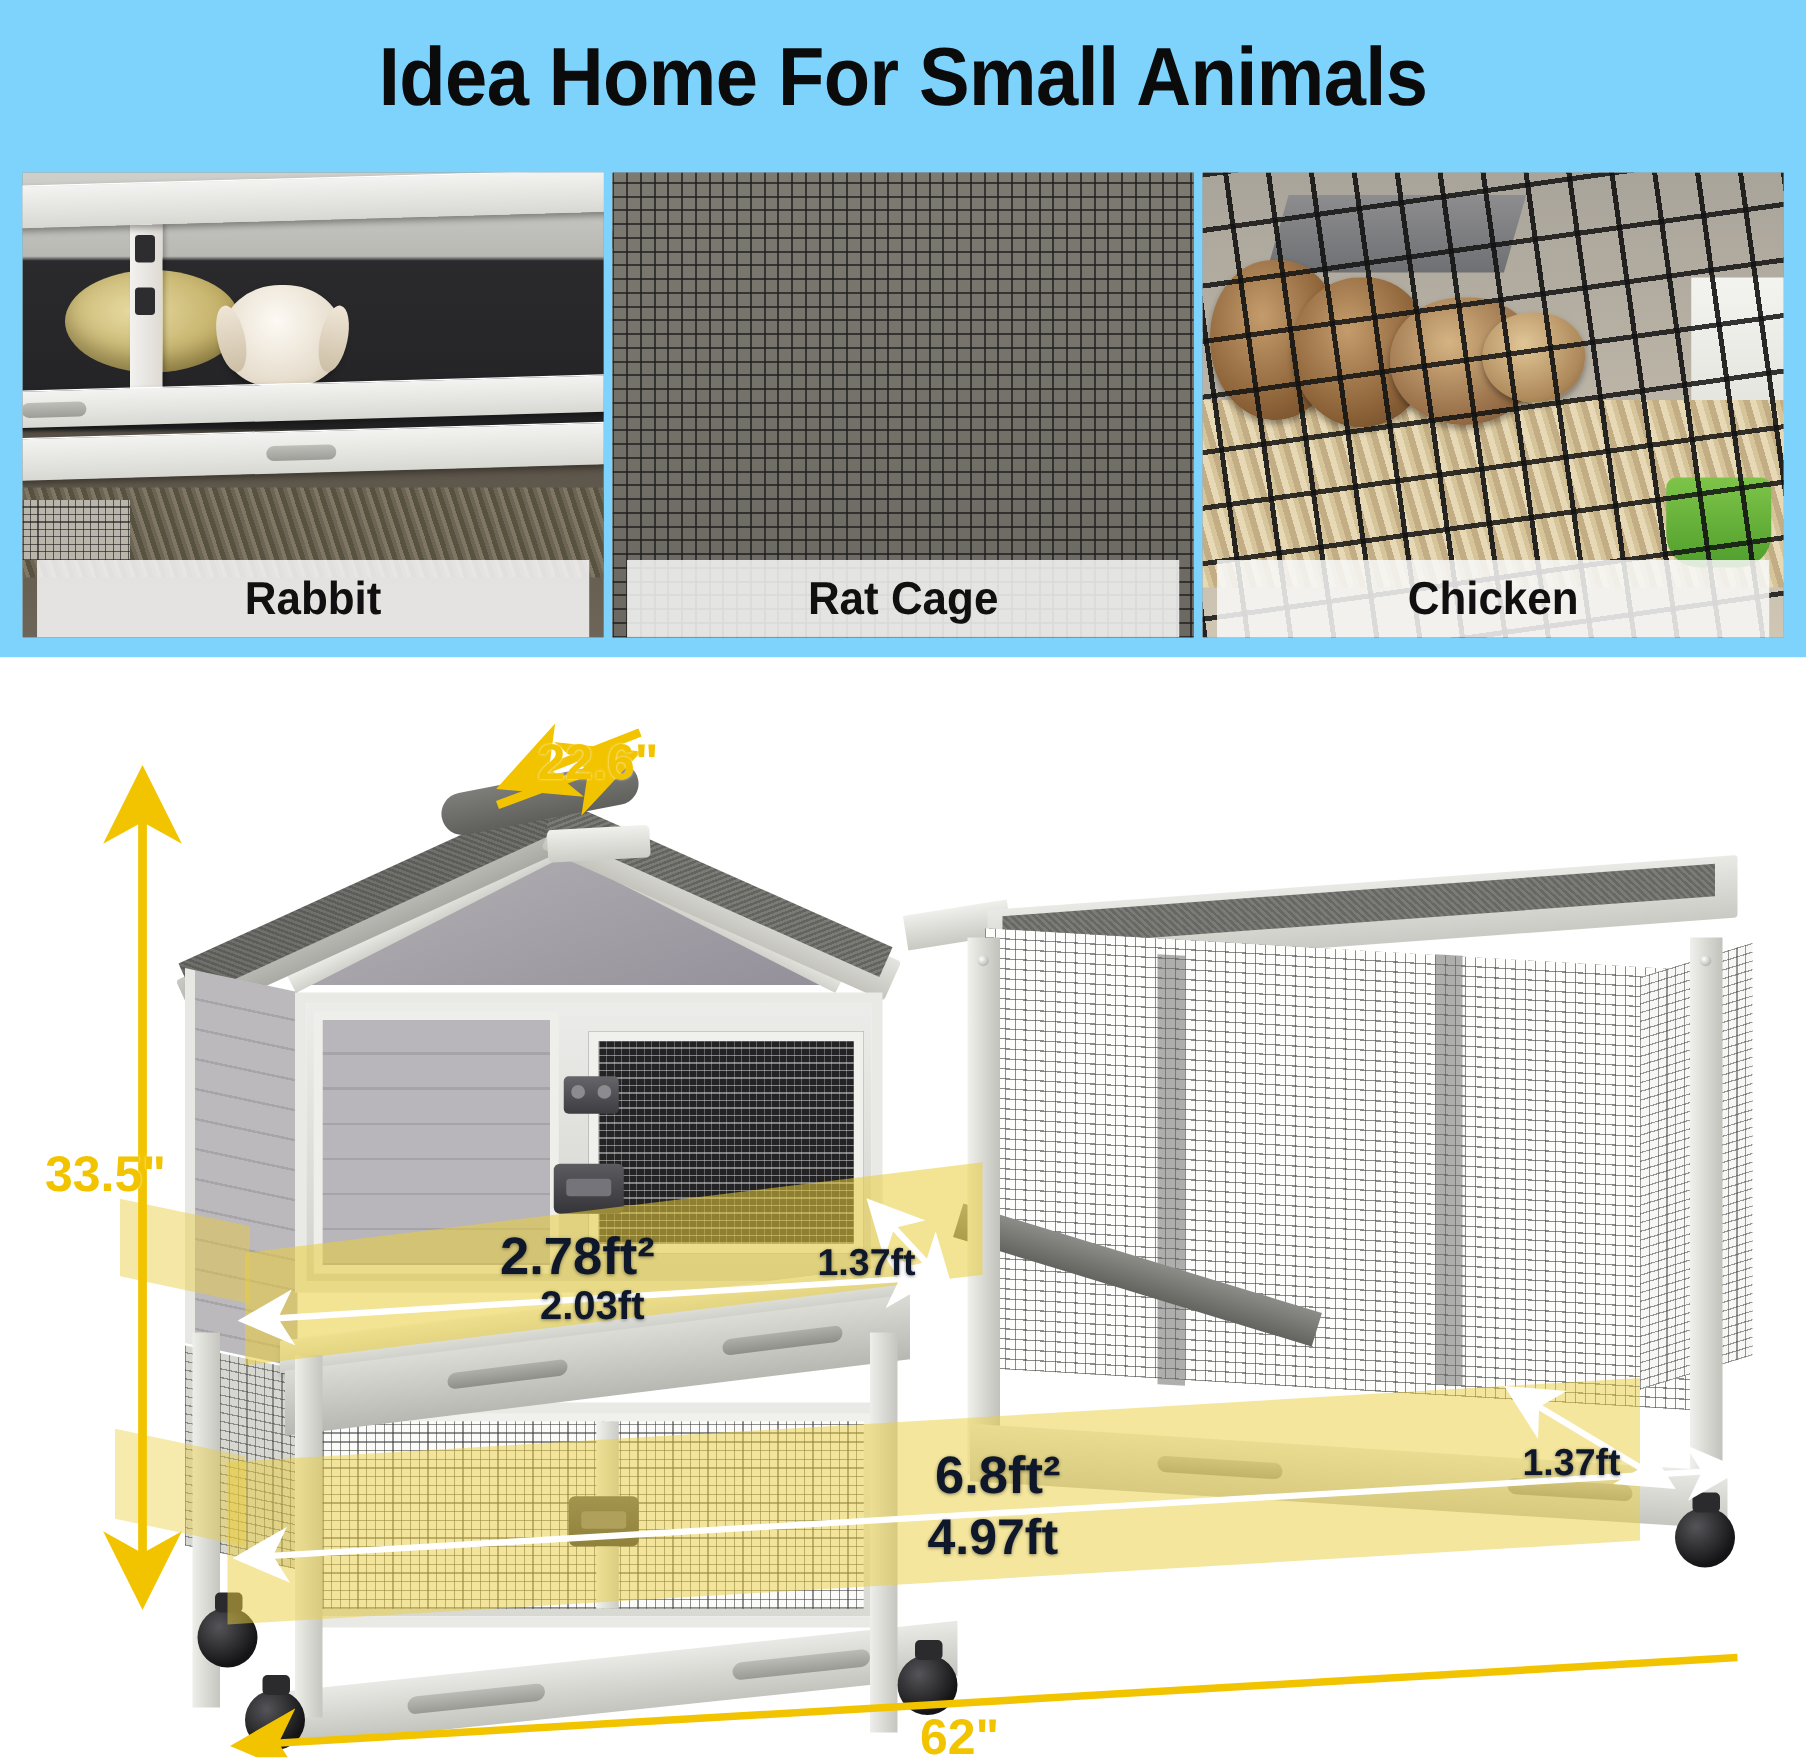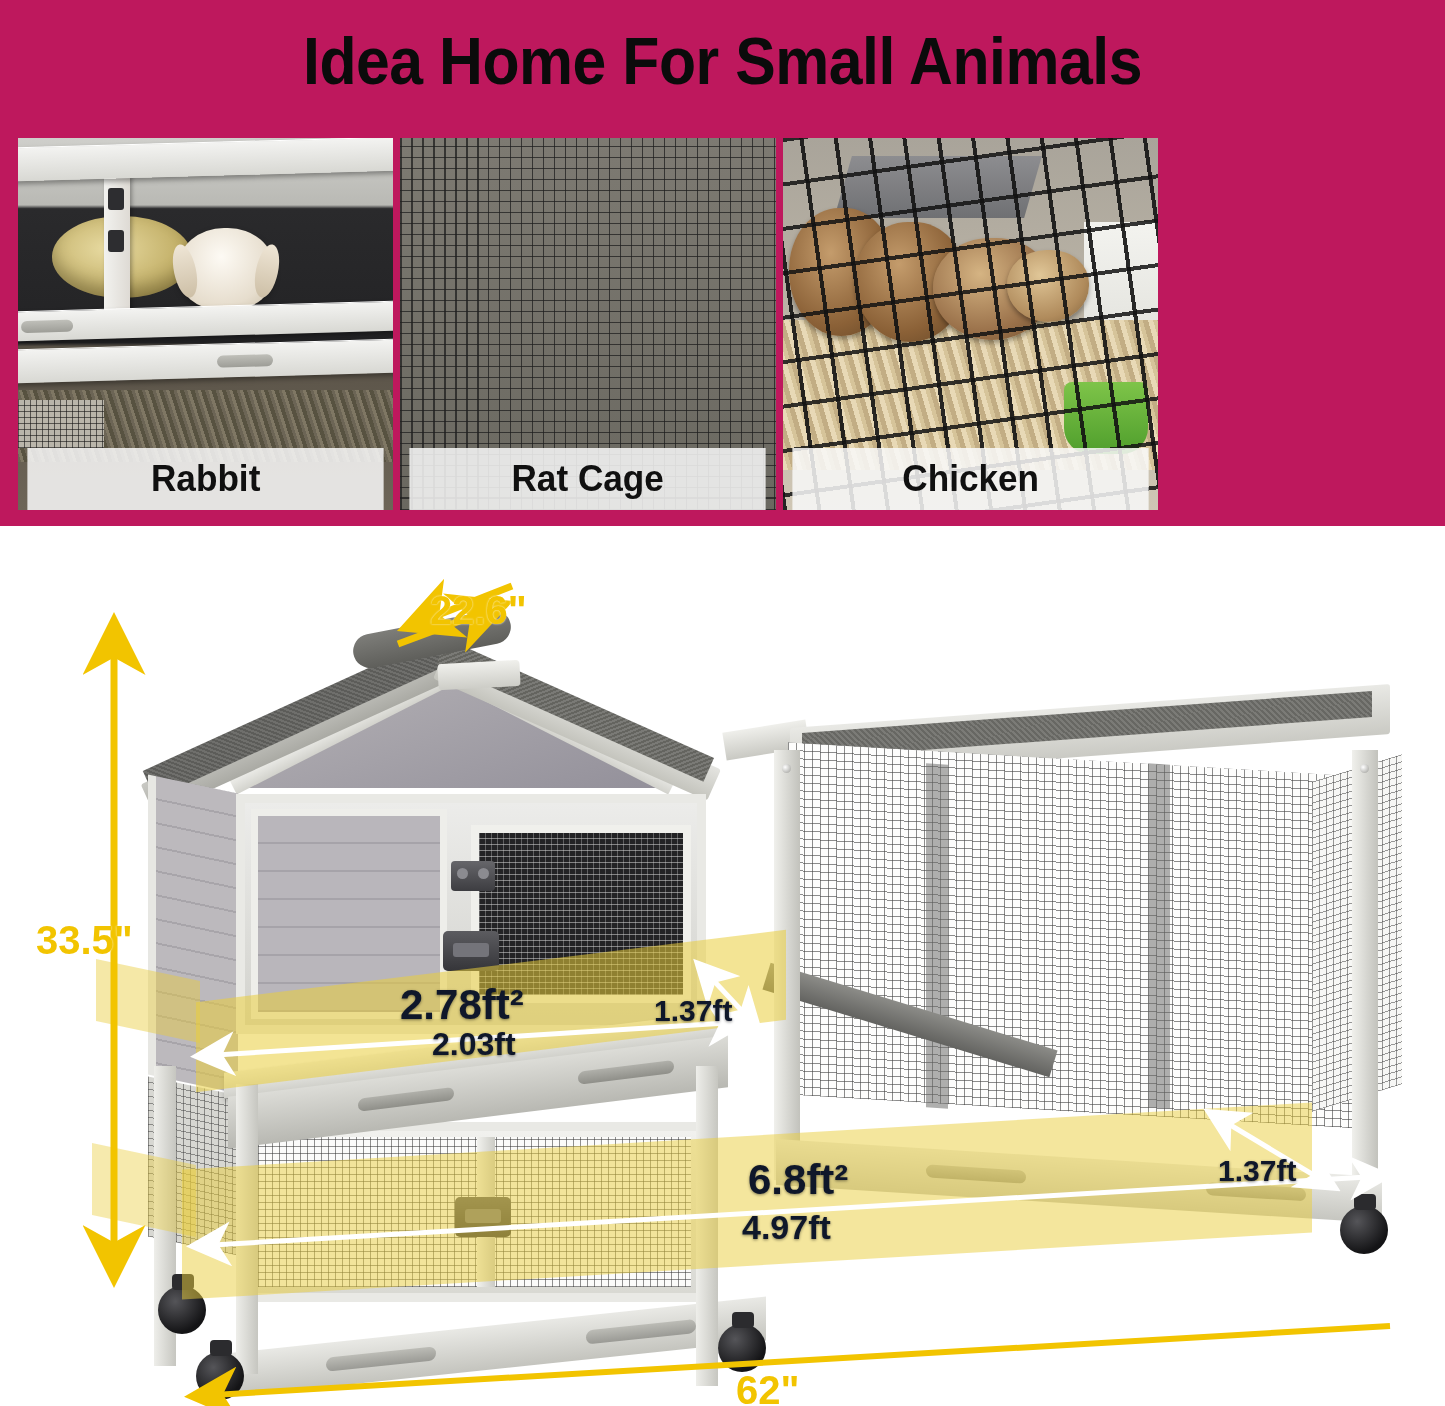--- a/index.html
+++ b/index.html
@@ -8,37 +8,37 @@
     background: #ffffff;
     font-family: "Liberation Sans", sans-serif;
     overflow: hidden;
   }
   #page { position: relative; width: 1445px; height: 1406px; background:#fff; }
 
   
   .banner {
     position: absolute; left: 0; top: 0;
     width: 1445px; height: 526px;
-    background: #be185d;
+    background: #7dd3fc;
   }
   .banner-title {
     position: absolute; left: 0; top: 28px; width: 1445px;
     text-align: center;
     font-size: 66px;
     font-weight: 700;
     letter-spacing: -0.5px;
     color: #0b0b0b;
     font-family: "Liberation Sans Narrow", "Liberation Sans", sans-serif;
     transform: scaleX(0.92);
     line-height: 1.0;
     white-space: nowrap;
   }
   .photo-grid {
     position: absolute; left: 18px; top: 138px;
-    width: 1140px; height: 372px;
+    width: 1409px; height: 372px;
     display: flex; gap: 7px;
   }
   .photo-cell {
     position: relative; flex: 1 1 0; height: 372px;
     overflow: hidden;
     background: #9a9a96;
   }
   .photo-art { position: absolute; inset: 0; }
   .photo-label {
     position: absolute; left: 0; bottom: 0; width: 100%;
@@ -512,21 +512,21 @@
   .dim-yellow { color:#F2C400; text-shadow: 0 0 2px rgba(255,255,255,.9); }
   .dim-white  { color:#0f172a; text-shadow: 0 1px 3px rgba(0,0,0,.45); }
 
   .d-226 { left:430px; top:62px; font-size:40px; }
   .d-335 { left:36px; top:392px; font-size:40px; }
   .d-62  { left:736px; top:842px; font-size:40px; }
   .d-278 { left:400px; top:455px; font-size:42px; }
   .d-203 { left:432px; top:500px; font-size:32px; }
   .d-137a{ left:654px; top:468px; font-size:30px; }
   .d-68  { left:748px; top:630px; font-size:42px; }
-  .d-497 { left:742px; top:682px; font-size:34px; }
+  .d-497 { left:742px; top:682px; font-size:40px; }
   .d-137b{ left:1218px; top:628px; font-size:30px; }
 
   .arrow-svg { position:absolute; left:0; top:0; width:1445px; height:880px; pointer-events:none; }
 </style>
 </head>
 <body>
 
 <div id="page">
 
   <div class="banner">

